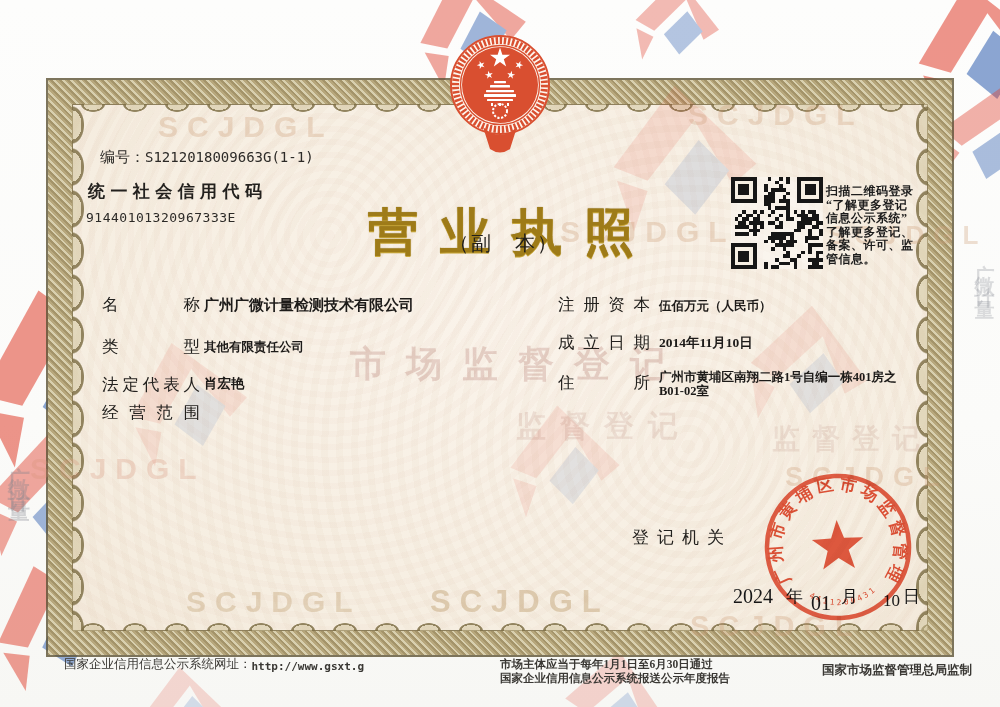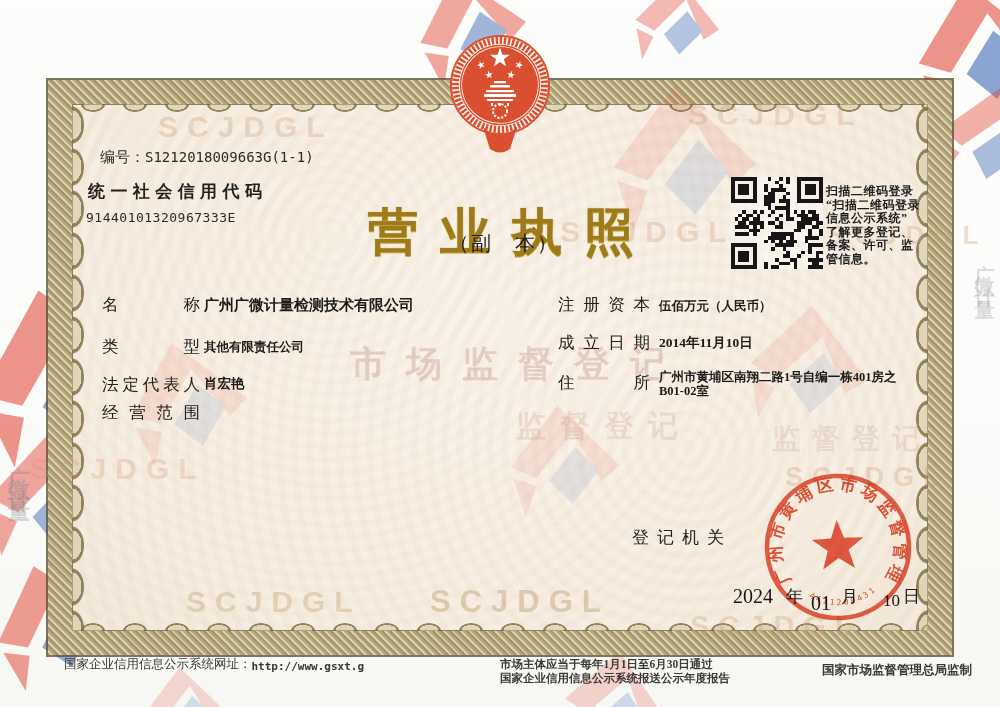--- a/index.html
+++ b/index.html
@@ -370,21 +370,21 @@
         <rect x="18" y="0" width="7" height="7" fill="#161616"></rect>
         <rect x="19" y="1" width="5" height="5" fill="#f6efe3"></rect>
         <rect x="20" y="2" width="3" height="3" fill="#161616"></rect>
         <rect x="0" y="18" width="7" height="7" fill="#161616"></rect>
         <rect x="1" y="19" width="5" height="5" fill="#f6efe3"></rect>
         <rect x="2" y="20" width="3" height="3" fill="#161616"></rect>
       </svg>
   </div>
   <div class="abs qr-caption" style="left:826px;top:185px;width:100px;">
     <div>扫描二维码登录</div>
-    <div>“扫描二维码登录</div>
+    <div>“了解更多登记</div>
     <div>信息公示系统”</div>
     <div>了解更多登记、</div>
     <div>备案、许可、监</div>
     <div>管信息。</div>
   </div>
 
   <div class="abs label" style="left:102px;top:294px;width:98px;">
       <span>名</span>
       <span>称</span>
     </div>

